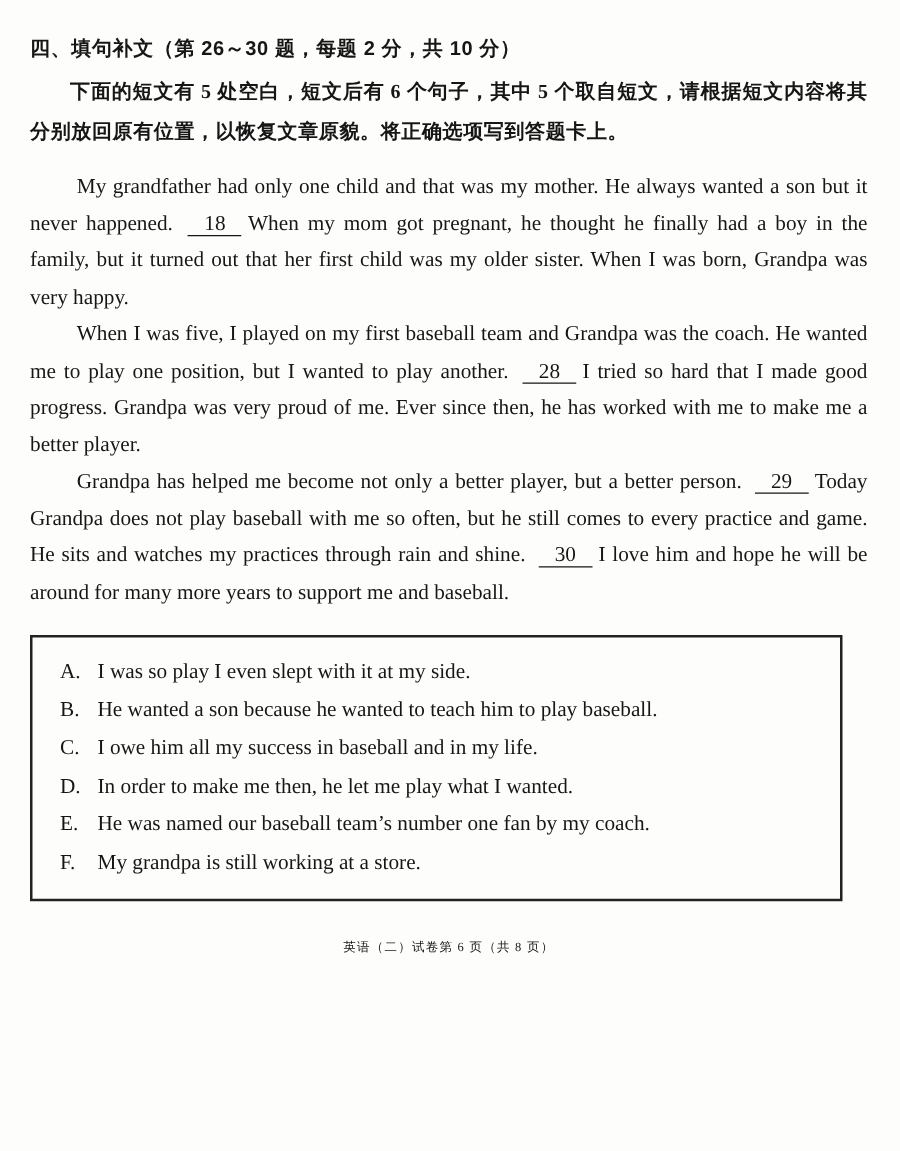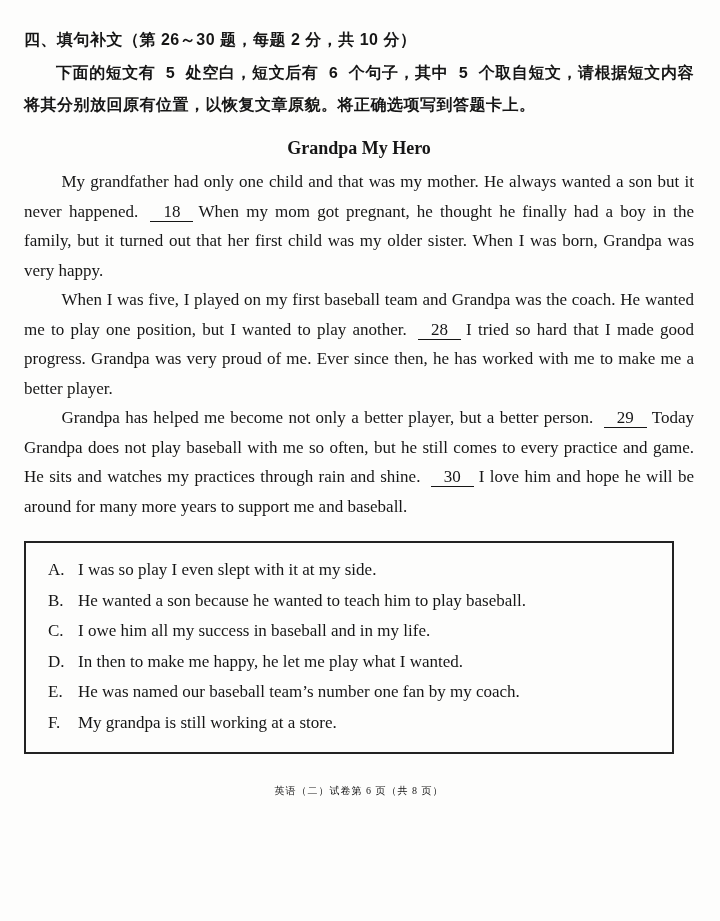--- a/index.html
+++ b/index.html
@@ -21,21 +21,21 @@
     padding: 28px 26px 0 24px;
   }
   .cn-heading {
     font-family: "Liberation Sans", "DejaVu Sans", sans-serif;
     font-weight: 700;
     font-size: 16px;
     letter-spacing: 0.5px;
     line-height: 24px;
   }
   .cn-instructions {
-    font-family: Liberation Mono, monospace;
+    font-family: Liberation Serif, serif;
     font-weight: 700;
     font-size: 16px;
     line-height: 32px;
     margin: 6px 0 12px 0;
     text-indent: 2em;
     text-align: justify;
     letter-spacing: 0.5px;
   }
   .passage-title {
     font-size: 18px;
@@ -84,21 +84,20 @@
 </style>
 </head>
 <body>
 
 <div class="sheet">
 
   <div class="cn-heading">四、填句补文（第 26～30 题，每题 2 分，共 10 分）</div>
 
   <p class="cn-instructions">下面的短文有 5 处空白，短文后有 6 个句子，其中 5 个取自短文，请根据短文内容将其分别放回原有位置，以恢复文章原貌。将正确选项写到答题卡上。</p>
 
-  <h1 class="passage-title">Grandpa My Hero</h1>
 
   <div class="passage">
       <p>My grandfather had only one child and that was my mother. He always wanted a son but it never happened. <span class="blank">18</span>When my mom got pregnant, he thought he finally had a boy in the family, but it turned out that her first child was my older sister. When I was born, Grandpa was very happy. </p>
       <p>When I was five, I played on my first baseball team and Grandpa was the coach. He wanted me to play one position, but I wanted to play another. <span class="blank">28</span>I tried so hard that I made good progress. Grandpa was very proud of me. Ever since then, he has worked with me to make me a better player. </p>
       <p>Grandpa has helped me become not only a better player, but a better person. <span class="blank">29</span>Today Grandpa does not play baseball with me so often, but he still comes to every practice and game. He sits and watches my practices through rain and shine. <span class="blank">30</span>I love him and hope he will be around for many more years to support me and baseball. </p>
     </div>
 
   <div class="options-box">
       <div class="option-row">
         <span class="option-label">A.</span>
@@ -107,21 +106,21 @@
       <div class="option-row">
         <span class="option-label">B.</span>
         <span class="option-text">He wanted a son because he wanted to teach him to play baseball.</span>
       </div>
       <div class="option-row">
         <span class="option-label">C.</span>
         <span class="option-text">I owe him all my success in baseball and in my life.</span>
       </div>
       <div class="option-row">
         <span class="option-label">D.</span>
-        <span class="option-text">In then to make me happy, he let me play what I wanted.</span>
+        <span class="option-text">In order to make me then, he let me play what I wanted.</span>
       </div>
       <div class="option-row">
         <span class="option-label">E.</span>
         <span class="option-text">He was named our baseball team’s number one fan by my coach.</span>
       </div>
       <div class="option-row">
         <span class="option-label">F.</span>
         <span class="option-text">My grandpa is still working at a store.</span>
       </div>
     </div>

